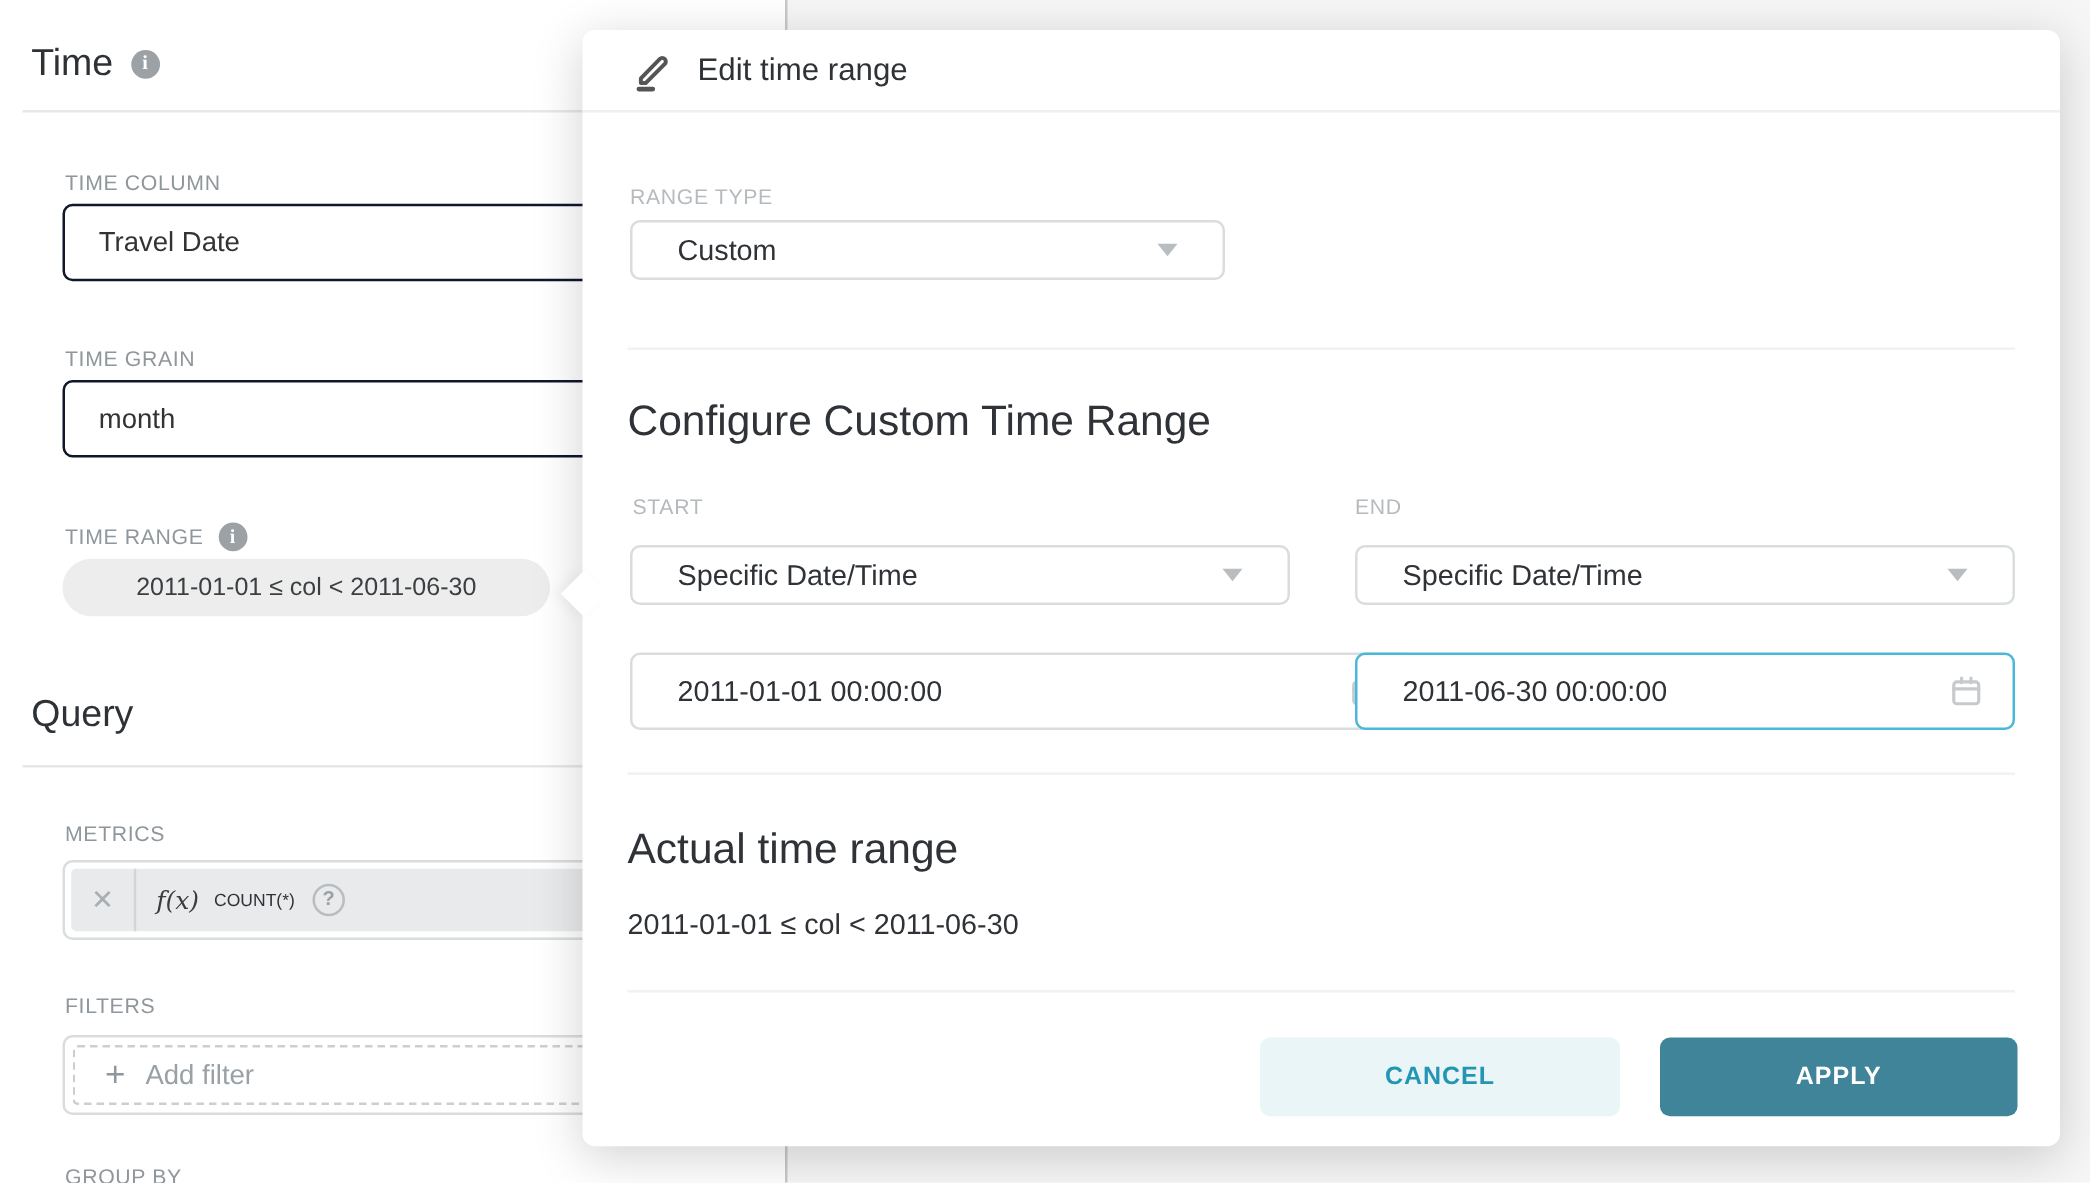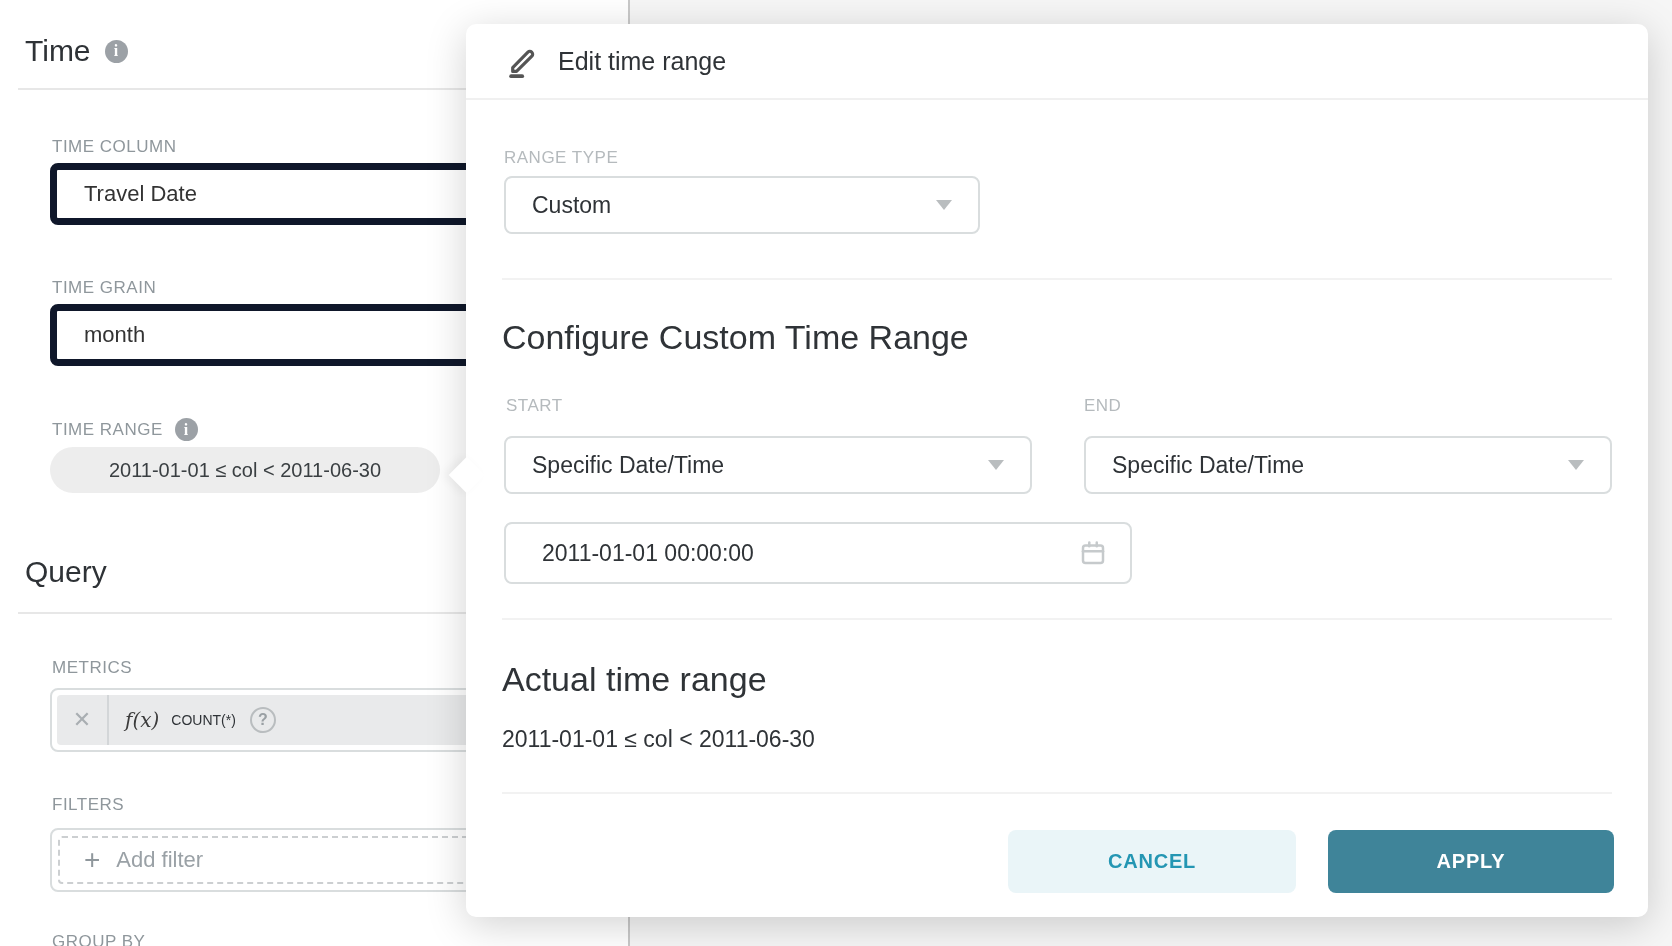--- a/index.html
+++ b/index.html
@@ -8,21 +8,21 @@
   .abs { position:absolute;text-align:center; }
 
   
   .bg-right { position:absolute; left:628px; top:0; width:1044px; height:946px;
     background:#f6f6f6; border-left:2px solid #c9c9c9; }
   .panel-title { position:absolute; font-size:30px; color:#2e3236; font-weight:500;
     display:flex; align-items:center; gap:14px; }
   .panel-hr { position:absolute; height:2px; background:#e7e7e7; width:580px; }
   .field-label { position:absolute; font-size:17px; letter-spacing:.5px; color:#8f979c;
     display:flex; align-items:center; gap:12px; }
-  .input-box { position:absolute; height:62px; background:#fff; border:7px solid #0f172a;
+  .input-box { position:absolute; height:62px; background:#fff; border:2px solid #0f172a;
     border-radius:8px; display:flex; align-items:center; padding-left:27px; font-size:22px; color:#333; }
   .info-badge { width:23px; height:23px; border-radius:50%; background:#9ca1a6; color:#fff;
     font-family:"Liberation Serif", serif; font-weight:bold; font-size:16px;
     display:inline-flex; align-items:center; justify-content:center; flex:0 0 auto; }
   .pill { position:absolute; left:50px; top:447px; width:390px; height:46px; border-radius:23px;
     background:#ededed; display:flex; align-items:center; justify-content:center;
     font-size:20px; color:#3a3f42; }
   .metric-box { position:absolute; left:50px; top:688px; width:560px; height:64px;
     border:2px solid #d9ddde; border-radius:8px; padding:5px; }
   .metric-chip { width:100%; height:100%; background:#e9eaeb; border-radius:4px;
@@ -40,27 +40,27 @@
   .add-filter { width:100%; height:100%; border:2px dashed #cccfd1; border-radius:4px;
     display:flex; align-items:center; padding-left:24px; gap:16px; color:#9aa1a6;
     font-size:22px; cursor:pointer; }
   .plus-glyph { font-size:28px; color:#8f979c; line-height:1; }
 
   
   .modal { position:absolute; left:466px; top:24px; width:1182px; height:893px;
     background:#fff; border-radius:10px; box-shadow:0 8px 40px rgba(0,0,0,.18); }
   .modal-arrow { position:absolute; left:-12px; top:438px; width:26px; height:26px;
     background:#fff; transform:rotate(45deg); box-shadow:-4px 4px 10px rgba(0,0,0,.05); }
-  .modal-header { position:absolute; left:0; top:0; width:100%; height:76px;
+  .modal-header { position:absolute; left:0; top:0; width:100%; height:66px;
     border-bottom:2px solid #f0f0f0; display:flex; align-items:center; padding-left:38px; }
   .modal-title { font-size:25px; color:#2f3337; margin-left:16px; }
   .m-label { position:absolute; font-size:17px; letter-spacing:.5px; color:#b5babd; }
   .m-heading { position:absolute; font-size:34px; color:#2f3337; }
-  .select { position:absolute; height:58px; background:#fff; border:2px solid #d9ddde;
-    border-radius:8px; display:flex; align-items:center; padding:0 26px; font-size:23px;
+  .select { position:absolute; height:48px; background:#fff; border:2px solid #d9ddde;
+    border-radius:8px; display:flex; align-items:center; padding:0 36px; font-size:23px;
     color:#2f3337; cursor:pointer;justify-content:center; }
   .select .caret { margin-left:auto; width:0; height:0; border-left:8px solid transparent;
     border-right:8px solid transparent; border-top:10px solid #b9bdbf; }
   .date-input { position:absolute; height:62px; background:#fff; border:2px solid #d9ddde;
     border-radius:8px; display:flex; align-items:center; padding:0 22px 0 36px;
     font-size:23px; color:#2f3337; }
   .date-input.focused { border-color:#4ab9d9; }
   .date-input .cal { margin-left:auto; }
   .m-divider { position:absolute; height:2px; width:1110px; left:36px; background:#f2f2f2; }
   .m-text { position:absolute; font-size:23px; color:#2f3337; }
@@ -159,20 +159,29 @@
 
   <div class="date-input" style="left:38px; top:498px; width:628px;text-align:right;">
     <span>2011-01-01 00:00:00</span>
     <svg class="cal" width="30" height="30" viewBox="0 0 24 24" fill="none" stroke="#c6cacc" stroke-width="2" stroke-linecap="round">
       <rect x="4" y="6" width="16" height="14" rx="2"></rect>
       <line x1="4" y1="10.5" x2="20" y2="10.5"></line>
       <line x1="9" y1="3.5" x2="9" y2="6.5"></line>
       <line x1="15" y1="3.5" x2="15" y2="6.5"></line>
     </svg>
   </div>
+  <div class="date-input focused" style="left:618px; top:498px; width:528px;">
+    <span>2011-06-30 00:00:00</span>
+    <svg class="cal" width="30" height="30" viewBox="0 0 24 24" fill="none" stroke="#c6cacc" stroke-width="2" stroke-linecap="round">
+      <rect x="4" y="6" width="16" height="14" rx="2"></rect>
+      <line x1="4" y1="10.5" x2="20" y2="10.5"></line>
+      <line x1="9" y1="3.5" x2="9" y2="6.5"></line>
+      <line x1="15" y1="3.5" x2="15" y2="6.5"></line>
+    </svg>
+  </div>
 
   <div class="m-divider" style="top:594px;"></div>
 
   <div class="m-heading" style="left:36px; top:636px;">Actual time range</div>
   <div class="m-text" style="left:36px; top:702px;">2011-01-01 ≤ col &lt; 2011-06-30</div>
 
   <div class="m-divider" style="top:768px;"></div>
 
   <button class="btn btn-cancel">CANCEL</button>
   <button class="btn btn-apply">APPLY</button>

